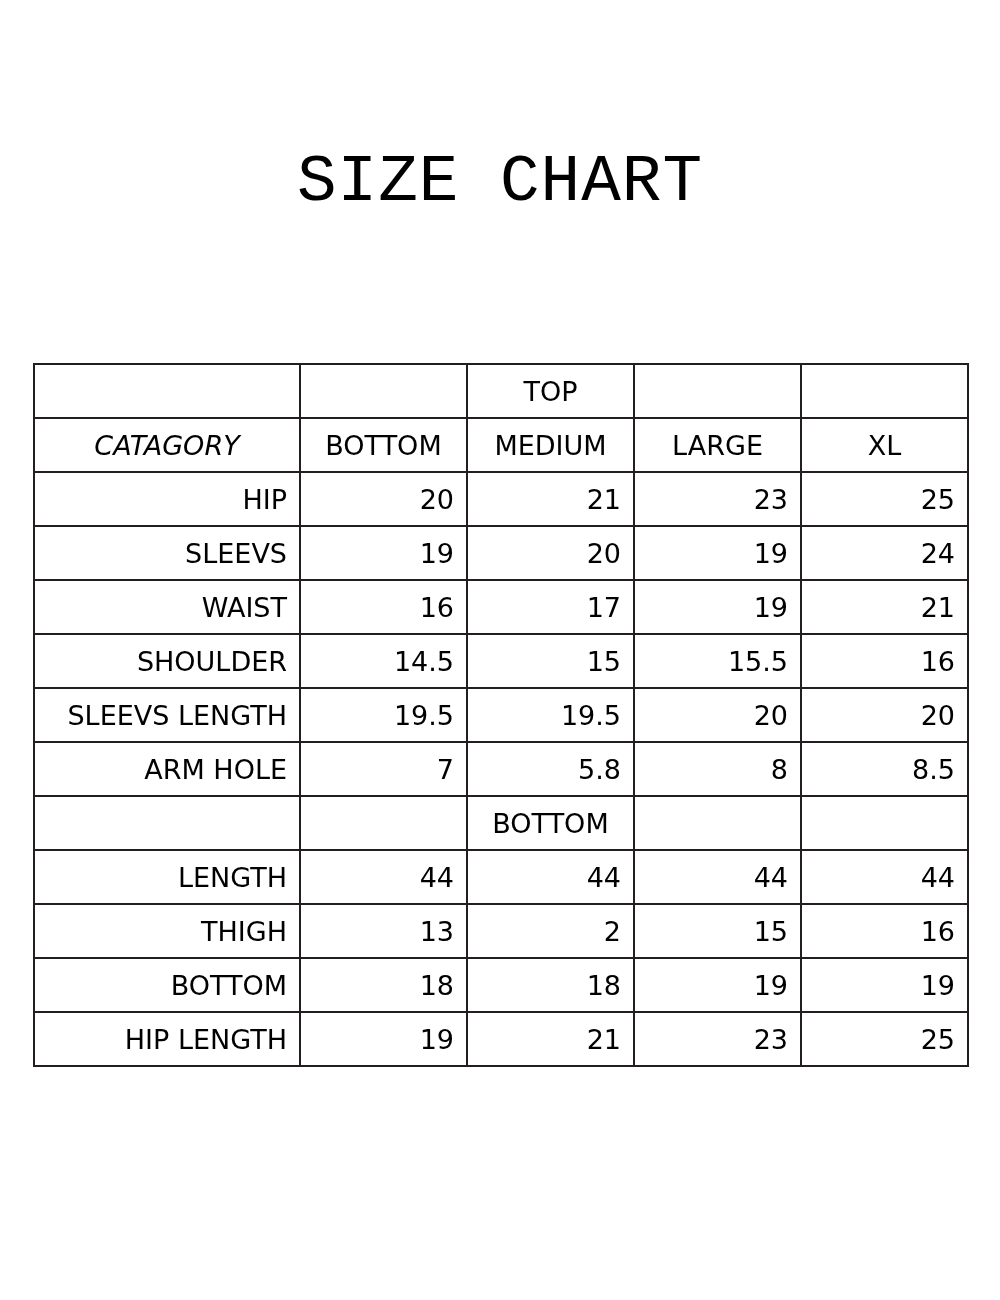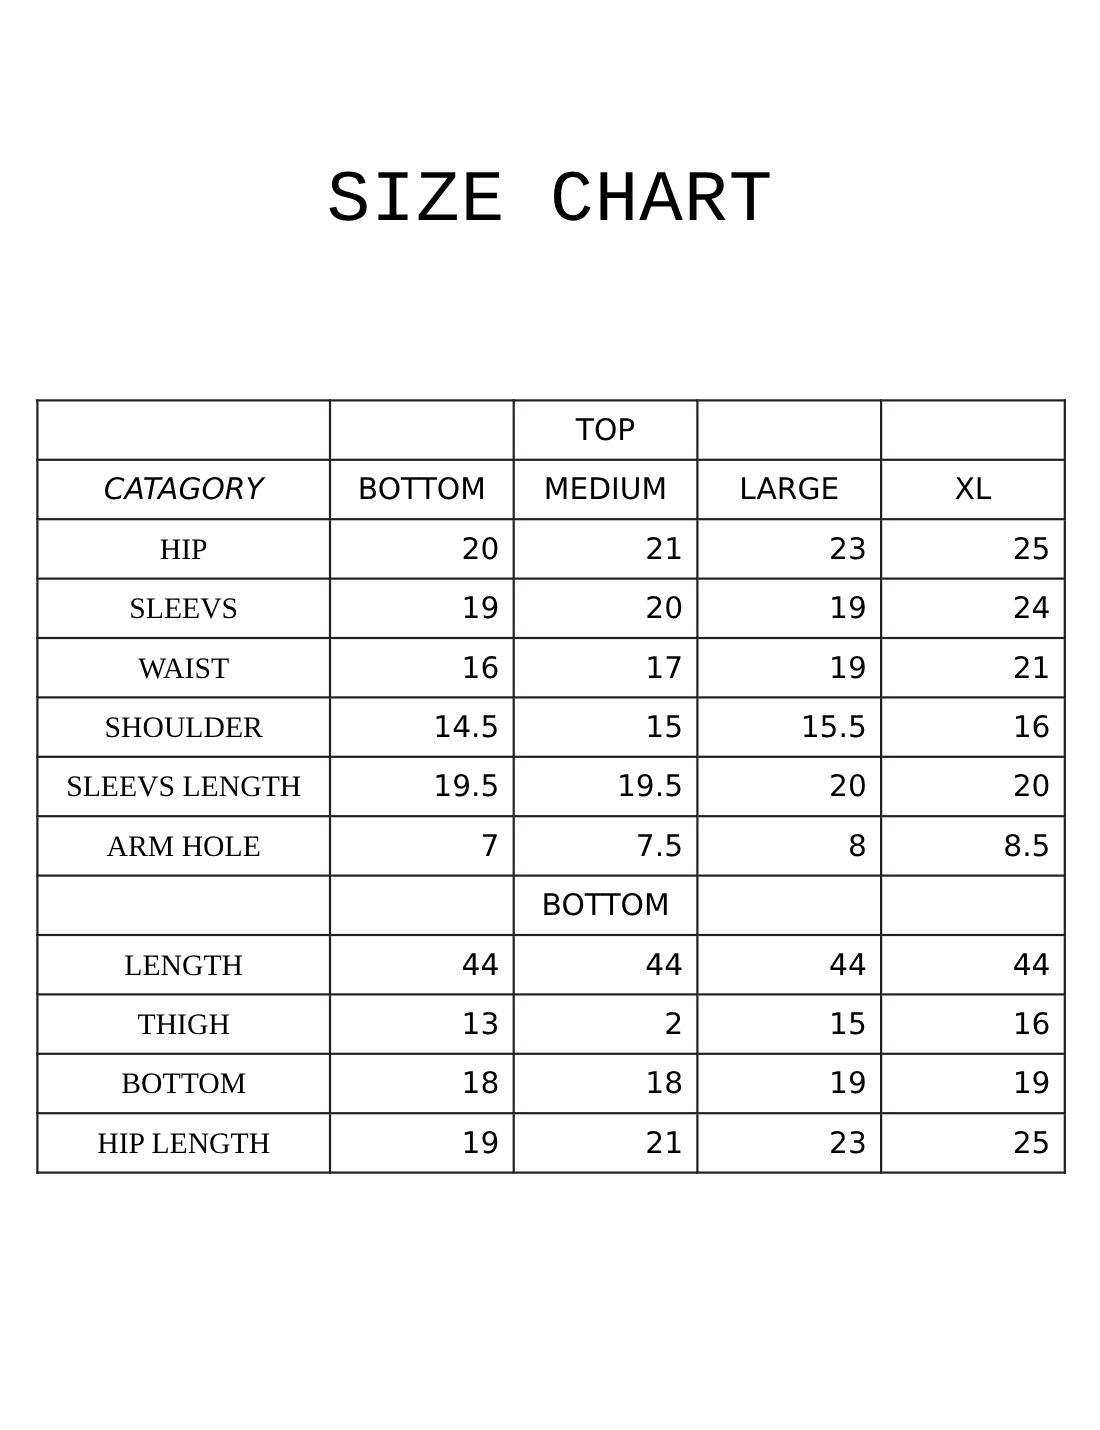--- a/index.html
+++ b/index.html
@@ -59,22 +59,21 @@
   col.c-xl  { width: 167px; }
 
   .cell-cat-head {
     text-align: center;
     font-style: italic;
   }
   .cell-head {
     text-align: center;
   }
   .cell-label {
-    text-align: center;
-    font-family: Liberation Serif, serif;
+    text-align: right;
   }
   .cell-val {
     text-align: right;
   }
   .section-title {
     text-align: center;
     font-weight: bold;
   }
   .blank { }
 </style>
@@ -141,21 +140,21 @@
         <tr>
           <td class="cell-label">SLEEVS LENGTH</td>
           <td class="cell-val">19.5</td>
           <td class="cell-val">19.5</td>
           <td class="cell-val">20</td>
           <td class="cell-val">20</td>
         </tr>
         <tr>
           <td class="cell-label">ARM HOLE</td>
           <td class="cell-val">7</td>
-          <td class="cell-val">7.5</td>
+          <td class="cell-val">5.8</td>
           <td class="cell-val">8</td>
           <td class="cell-val">8.5</td>
         </tr>
 
         <tr>
           <td class="blank"></td>
           <td class="blank"></td>
           <td class="section-title">BOTTOM</td>
           <td class="blank"></td>
           <td class="blank"></td>

